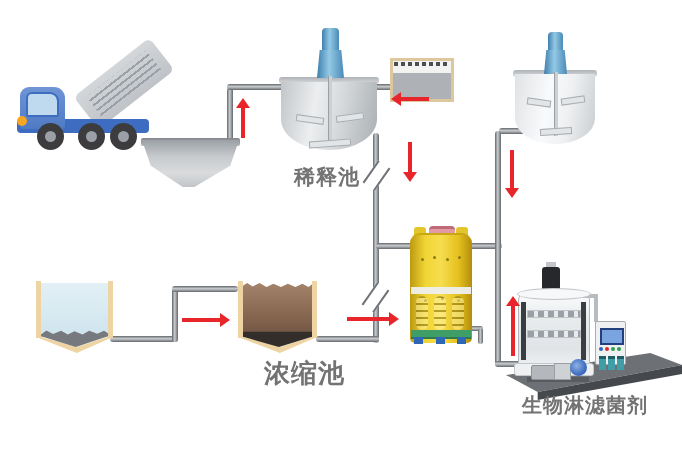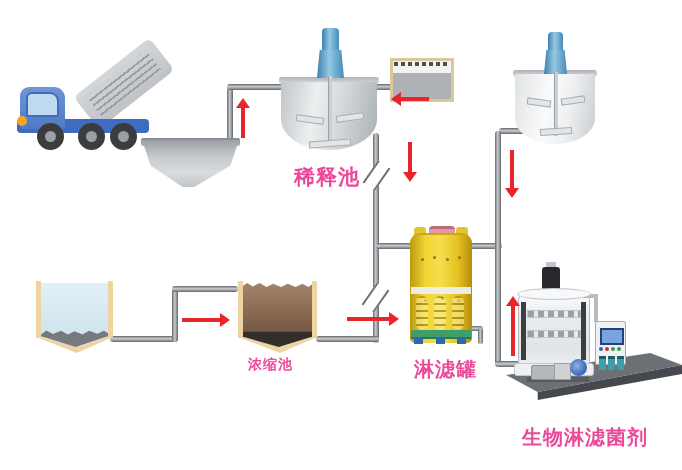--- a/index.html
+++ b/index.html
@@ -1,20 +1,20 @@
 <!DOCTYPE html>
 <html><head>
 <meta charset="utf-8">
 <style>
   html,body{margin:0;padding:0;background:#ffffff;}
   #canvas{position:relative;width:682px;height:470px;background:#ffffff;overflow:hidden;
           font-family:"Liberation Sans","DejaVu Sans",sans-serif;}
   
   .annotation{position:absolute;font-weight:bold;color:#e60014;font-size:21px;white-space:nowrap;z-index:8;}
-  .lbl{position:absolute;font-weight:bold;color:#ec4899;font-size:19px;white-space:nowrap;z-index:8;letter-spacing:1px;}
+  .lbl{position:absolute;font-weight:bold;color:#737373;font-size:19px;white-space:nowrap;z-index:8;letter-spacing:1px;}
   
   .pipe-h{position:absolute;height:6px;background:linear-gradient(to bottom,#63676b,#c9cdd0 45%,#63676b);border-radius:3px;z-index:2;}
   .pipe-v{position:absolute;width:6px;background:linear-gradient(to right,#63676b,#c9cdd0 45%,#63676b);border-radius:3px;z-index:2;}
   .pipe-break{position:absolute;width:27px;height:11px;background:#ffffff;border-top:2px solid #6e7276;
               border-bottom:2px solid #6e7276;transform:rotate(-55deg);z-index:3;}
   
   .arrow{position:absolute;z-index:7;}
   .arrow .shaft{position:absolute;background:#e8252a;}
   .ar-up{width:14px;} .ar-up .shaft{left:5px;top:8px;bottom:0;width:4px;}
   .ar-up .head{position:absolute;left:0;top:0;width:0;height:0;border-left:7px solid transparent;border-right:7px solid transparent;border-bottom:10px solid #e8252a;}
@@ -188,21 +188,21 @@
   <div class="arrow ar-right" style="left:182px;top:313px;width:48px;">
       <span class="shaft"></span>
       <span class="head"></span>
     </div>
 
   <div class="wall" style="left:238px;top:281px;height:57px;"></div>
   <div class="wall" style="left:312px;top:281px;height:57px;"></div>
   <div class="mud" style="left:243px;top:282px;width:69px;height:55px;"></div>
   <div class="mud-dark" style="left:243px;top:330px;width:69px;height:17px;"></div>
   <div class="vfloor" style="left:238px;top:337px;width:79px;height:16px;clip-path:polygon(0 0,7% 0,53% 62%,93% 0,100% 0,53% 100%);"></div>
-  <div class="lbl" style="left:248px;top:356px;font-size:14px;text-align:right;">浓缩池</div>
+  <div class="lbl" style="left:264px;top:356px;font-size:26px;text-align:right;">浓缩池</div>
 
   <div class="pipe-h" style="left:316px;top:336px;width:63px;"></div>
   <div class="arrow ar-right" style="left:347px;top:312px;width:52px;">
       <span class="shaft"></span>
       <span class="head"></span>
     </div>
 
   <div class="ycap"></div>
   <div class="ynub" style="left:414px;"></div>
   <div class="ynub" style="left:456px;"></div>
@@ -215,21 +215,20 @@
   <div class="ydot" style="left:424px;top:299px;"></div>
   <div class="ydot" style="left:441px;top:297px;"></div>
   <div class="ydot" style="left:457px;top:299px;"></div>
   <div class="ycluster" style="left:416px;"></div>
   <div class="ycluster" style="left:434px;"></div>
   <div class="ycluster" style="left:452px;"></div>
   <div class="ygreen"></div>
   <div class="yfoot" style="left:414px;"></div>
   <div class="yfoot" style="left:436px;"></div>
   <div class="yfoot" style="left:457px;"></div>
-  <div class="lbl" style="left:414px;top:356px;font-size:20px;">淋滤罐</div>
   <div class="pipe-h" style="left:466px;top:326px;width:17px;height:5px;"></div>
   <div class="pipe-v" style="left:478px;top:328px;width:5px;height:16px;"></div>
 
   <div class="platform-top"></div>
   <div class="platform-front"></div>
   <div class="smotor-cap"></div>
   <div class="smotor"></div>
   <div class="smotor-base"></div>
   <div class="stank-rim"></div>
   <div class="stank"></div>
@@ -251,15 +250,15 @@
     <div class="cab-dot" style="left:15px;background:#2f9e4f;"></div>
     <div class="cab-dot" style="left:21px;background:#2f9e4f;"></div>
   </div>
   <div class="dose-pump" style="left:599px;"></div>
   <div class="dose-pump" style="left:608px;"></div>
   <div class="dose-pump" style="left:617px;"></div>
   <div class="arrow ar-up" style="left:506px;top:296px;height:60px;">
       <span class="head"></span>
       <span class="shaft"></span>
     </div>
-  <div class="lbl" style="left:522px;top:424px;font-size:20px;">生物淋滤菌剂</div>
+  <div class="lbl" style="left:522px;top:392px;font-size:20px;">生物淋滤菌剂</div>
 
 </div>
 
 </body></html>

